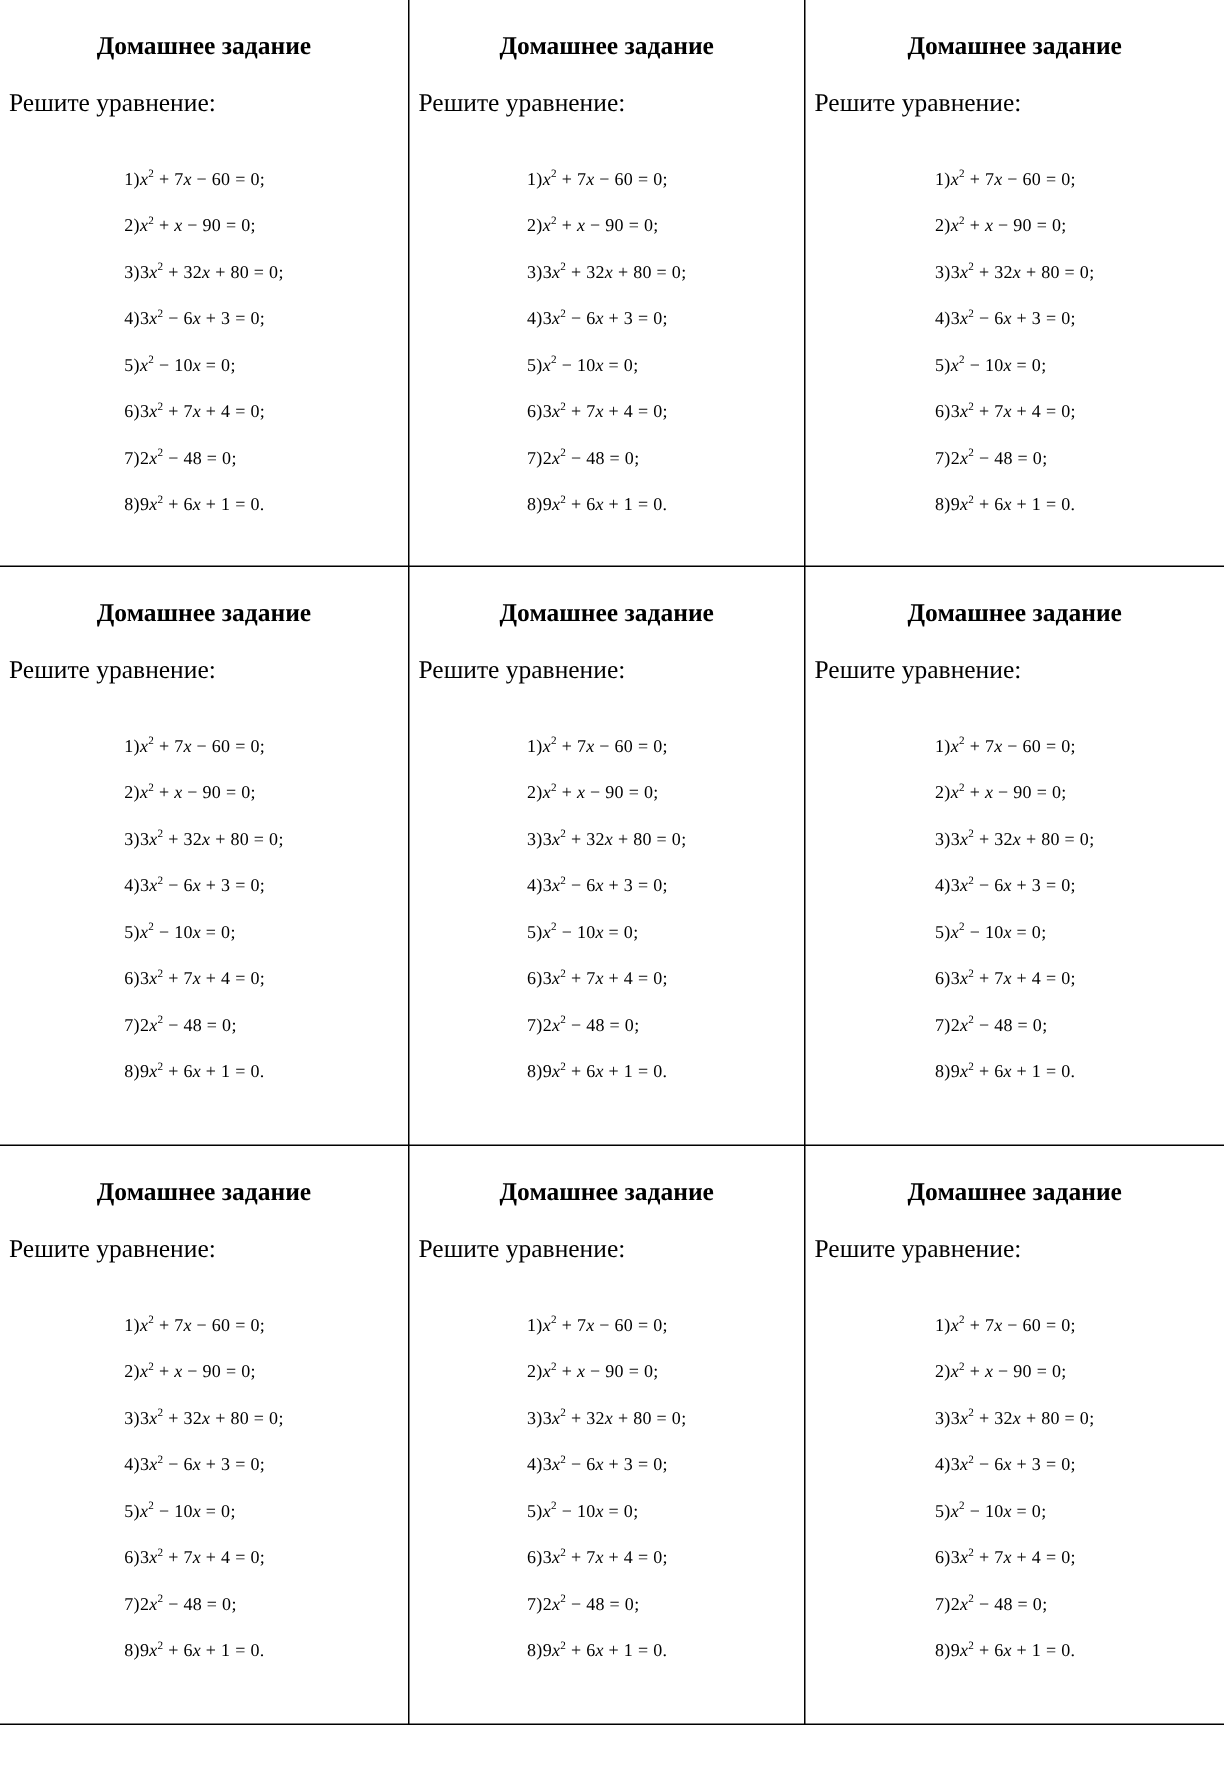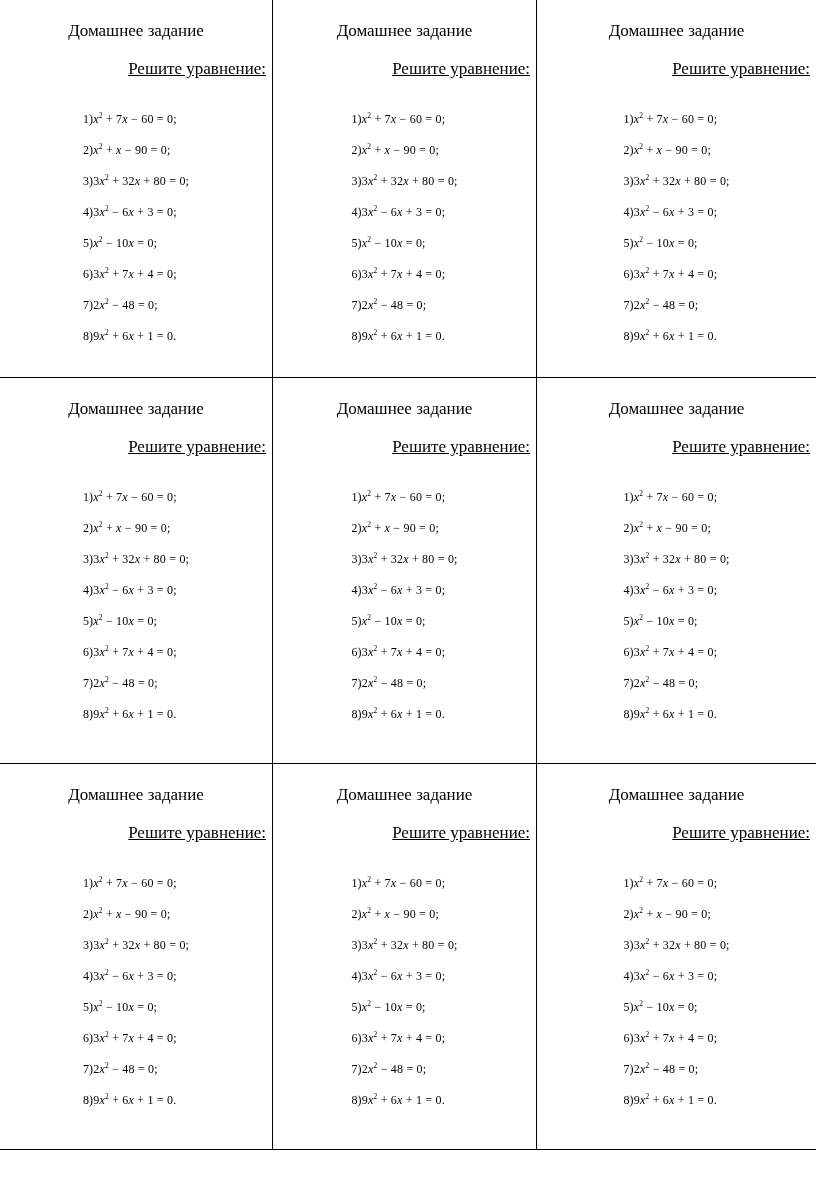--- a/index.html
+++ b/index.html
@@ -26,31 +26,30 @@
     padding: 20px 6px 6px 6px;
     overflow: hidden;
   }
   
   .cell:nth-child(3n+2),
   .cell:nth-child(3n) {
     border-left: 1px solid #000000;
   }
   .title {
     text-align: center;
-    font-weight: normal;
+    font-weight: bold;
     font-size: 17px;
     line-height: 22px;
     margin-bottom: 16px;
   }
   .subtitle {
-    text-align: right;
+    text-align: left;
     font-size: 17px;
     line-height: 22px;
     margin-bottom: 24px;
-    text-decoration: underline;
   }
   .eq-list {
     width: max-content;
     margin: 0 auto;
     font-size: 12px;
   }
   .eq {
     line-height: 31px;
     white-space: nowrap;
     letter-spacing: 0.2px;

